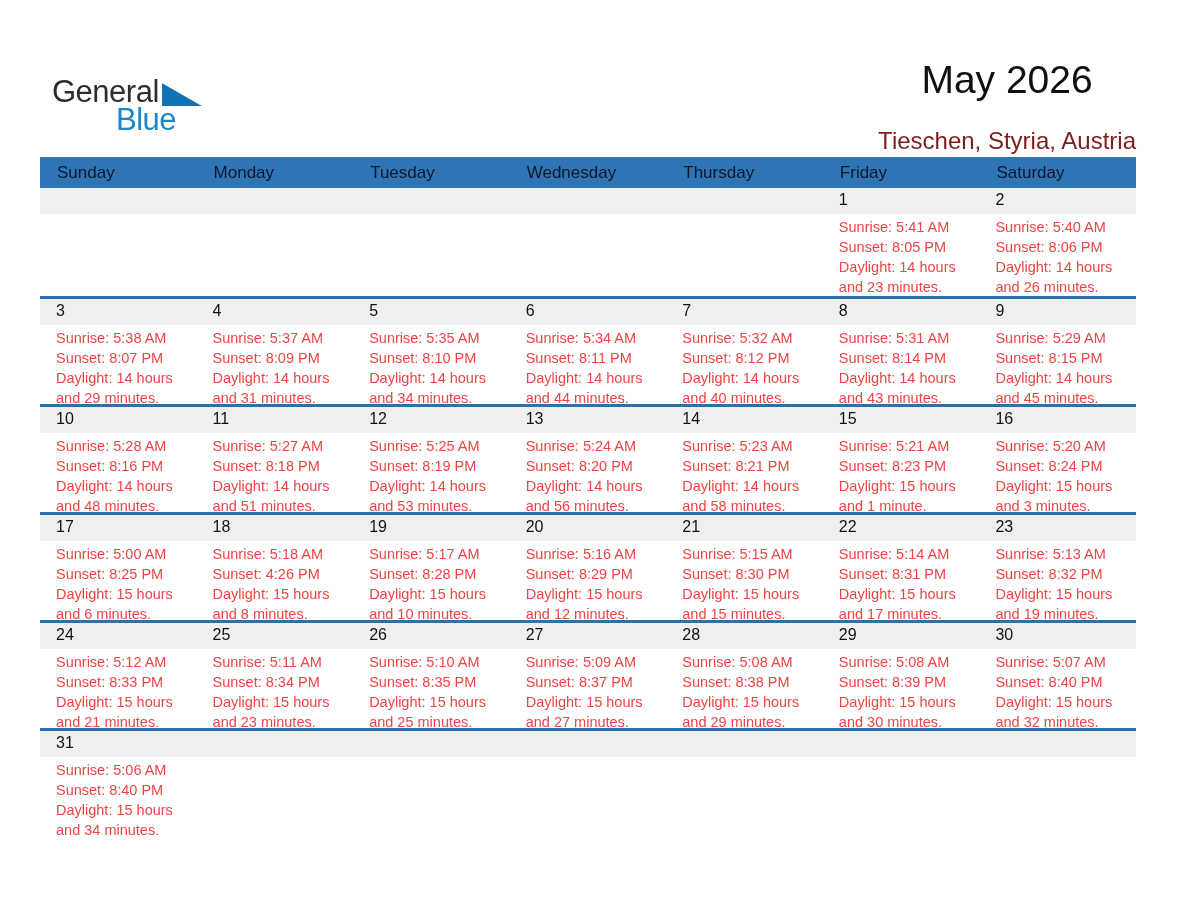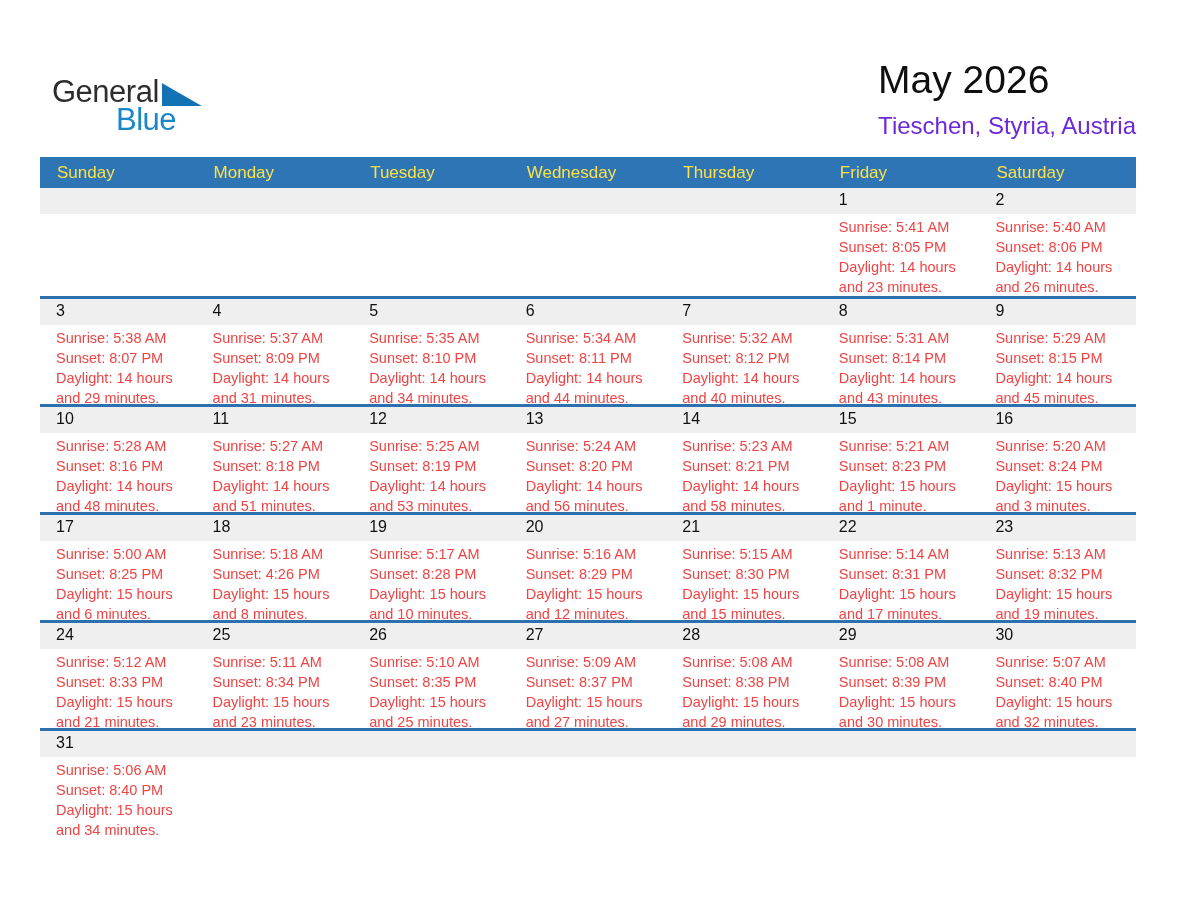--- a/index.html
+++ b/index.html
@@ -22,28 +22,28 @@
 
   
   .logo{position:absolute;left:52px;top:76px;}
   .logo-top{display:flex;align-items:flex-end;}
   .logo-general{font-size:31px;color:#2d2d2d;line-height:1;letter-spacing:-0.5px;}
   .logo-triangle{width:40px;height:23px;background:var(--logo-triangle);
     clip-path:polygon(0 0,100% 100%,0 100%);margin-left:3px;margin-bottom:1px;}
   .logo-blue{font-size:31px;color:var(--logo-blue);line-height:1;margin-top:-3px;padding-left:64px;letter-spacing:-0.5px;}
 
   
-  .titles{position:absolute;right:52px;top:57px;text-align:left;}
+  .titles{position:absolute;right:52px;top:57px;text-align:center;}
   .month-title{font-size:39px;color:#0f0f0f;line-height:1.2;}
-  .location{font-size:24px;margin-top:8px;color:#6d28d9;}
+  .location{font-size:24px;margin-top:23px;color:#7f1d1d;}
 
   
   .calendar{position:absolute;left:40px;top:157px;width:1096px;}
   .weekday-row{display:grid;grid-template-columns:repeat(7,1fr);background:var(--header-bg);height:31px;}
-  .wd{color:#fde047;font-size:17px;line-height:31px;padding-left:17px;overflow:hidden;white-space:nowrap;}
+  .wd{color:#0f172a;font-size:17px;line-height:31px;padding-left:17px;overflow:hidden;white-space:nowrap;}
   .week{display:grid;grid-template-columns:repeat(7,1fr);height:108px;background:#ffffff;}
   .week.bordered{border-top:3px solid var(--row-line);}
   .cell{overflow:hidden;}
   .cell-num{height:26px;background:var(--band-bg);font-size:16px;padding:3px 0 0 16px;color:#111;}
   .cell-details{padding:3px 6px 0 16px;font-size:14.5px;line-height:20px;color:#ef4444;white-space:nowrap;}
 </style>
 </head>
 <body>
 
 <div class="page">

